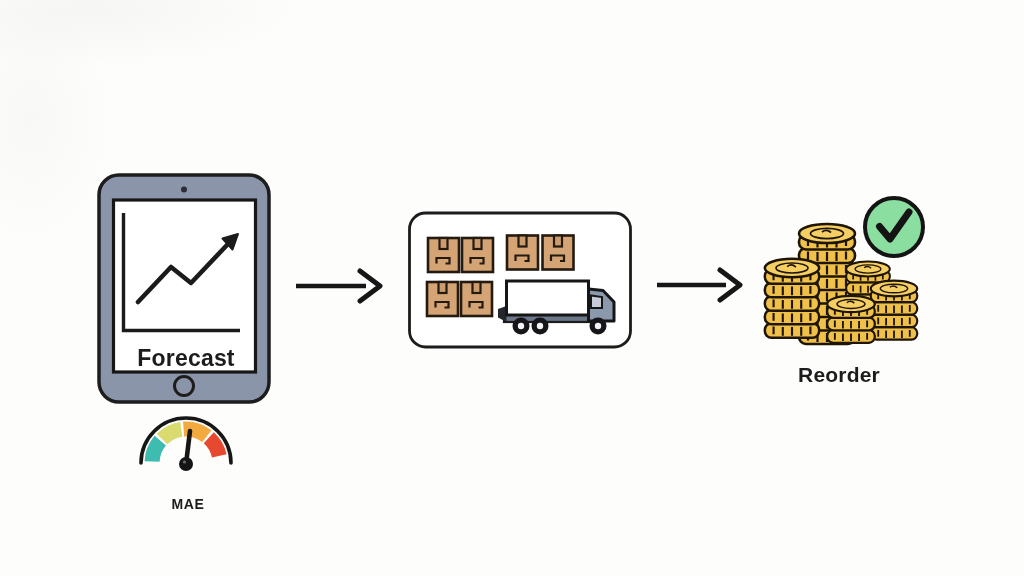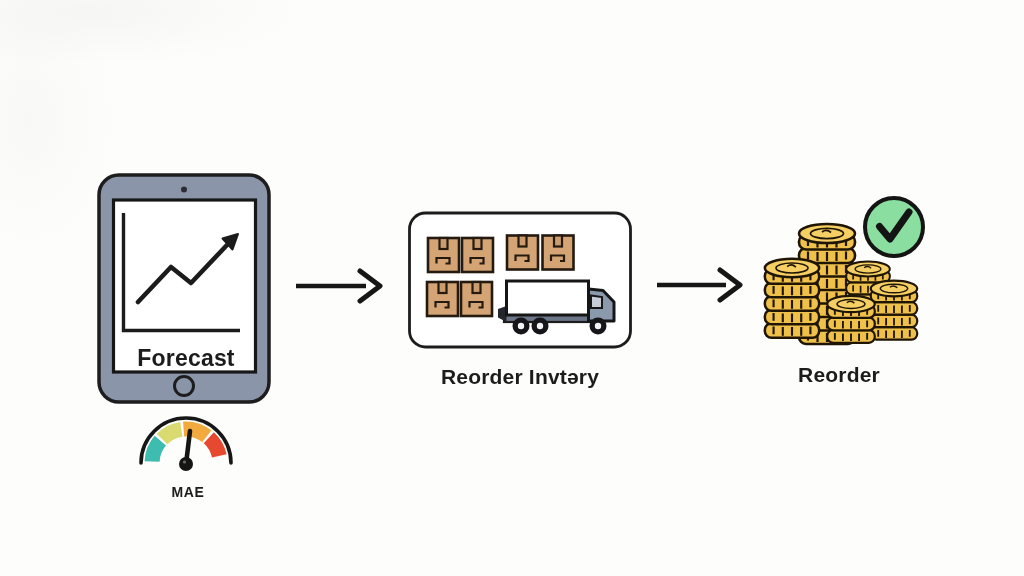--- a/index.html
+++ b/index.html
@@ -16,21 +16,21 @@
   svg.scene{position:absolute;left:0;top:0;}
   .label{
     position:absolute;
     transform:translate(-50%,-50%);
     white-space:nowrap;
     font-weight:700;
     color:#1c1c1c;
     letter-spacing:0.2px;
   }
   .label-forecast{left:186px;top:358px;font-size:23px;}
-  .label-mae{left:188px;top:492px;font-size:14px;letter-spacing:0.6px;}
+  .label-mae{left:188px;top:504px;font-size:14px;letter-spacing:0.6px;}
   .label-reorder{left:520px;top:377px;font-size:21px;}
   .label-profit{left:839px;top:375px;font-size:21px;}
 </style>
 </head>
 <body>
 
 <div class="canvas">
 
   <svg class="scene" width="1024" height="576" viewBox="0 0 1024 576">
 
@@ -165,17 +165,16 @@
     <g>
       <circle cx="894" cy="227" r="29" stroke="#141414" stroke-width="4" fill="#8ade9f"></circle>
       <path d="M879.5,226.5 L890,239 L909,212" fill="none" stroke="#141414" stroke-width="7" stroke-linecap="round" stroke-linejoin="round"></path>
     </g>
   </svg>
 
   <div class="label label-forecast">Forecast</div>
 
   <div class="label label-mae">MAE</div>
 
-  <div class="label label-reorder">Reorder Invtəry</div>
 
   <div class="label label-profit">Reorder</div>
 
 </div>
 
 </body></html>

